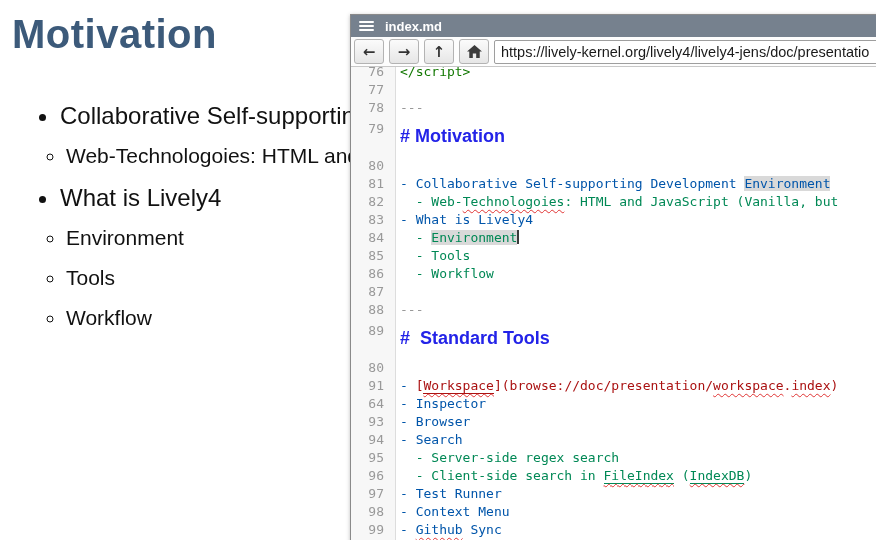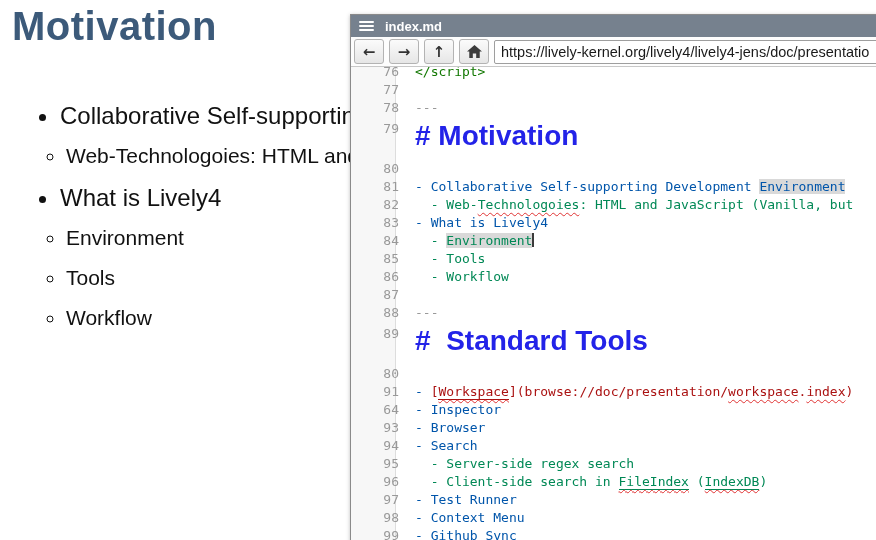--- a/index.html
+++ b/index.html
@@ -1,21 +1,21 @@
 <!DOCTYPE html>
 <html><head>
 <meta charset="utf-8">
 <style>
   * { margin:0; padding:0; box-sizing:border-box; }
   html,body { width:876px; height:540px; overflow:hidden; background:#fff;
               font-family:"Liberation Sans", sans-serif; position:relative; }
 
   
   .slide { position:absolute; inset:0; background:#fff; }
-  .slide-title { position:absolute; left:12px; top:4px; font-size:40px; font-weight:bold;
+  .slide-title { position:absolute; left:12px; top:12px; font-size:40px; font-weight:bold;
                  color:#3c5a7a; letter-spacing:0.5px; }
   .slide-list { position:absolute; left:0; top:88px; width:876px; list-style:none; }
   .slide-list li { white-space:nowrap; }
   .lv1 { font-size:24px; color:#111; margin:14px 0 14px 60px; list-style:disc; display:list-item; }
   .sub { list-style:none; margin-top:14px; }
   .lv2 { font-size:21px; color:#111; margin:0 0 16px 66px; list-style:circle; display:list-item; }
 
   
   .win { position:absolute; left:350px; top:14px; width:560px; height:560px;
          background:#fff; border:1px solid #8a8a8a; box-shadow:0 1px 4px rgba(0,0,0,.25);
@@ -35,25 +35,25 @@
          font-size:14.5px; color:#1a1a1a; padding:0 6px; font-family:"Liberation Sans",sans-serif; }
 
   
   .editor { flex:1; overflow:hidden; position:relative;
             background:linear-gradient(to right,#f7f7f7 0,#f7f7f7 44px,#ddd 44px,#ddd 45px,#fff 45px);
             font-family:"DejaVu Sans Mono","Liberation Mono",monospace; font-size:13px; }
   .code-scroll { margin-top:-4px; }
   .row { display:flex; line-height:18px; min-height:18px; }
   .row.hdr { line-height:38px; min-height:40px; }
   .row.hdr .gut { line-height:20px; padding-top:2px; }
-  .gut { flex:0 0 44px; text-align:right; padding-right:11px; color:#999;margin-left:15px; }
+  .gut { flex:0 0 44px; text-align:right; padding-right:11px; color:#999; }
   .code { flex:1; white-space:pre; padding-left:5px; }
   .tk-tag { color:#117700; }
   .tk-hr { color:#999; }
-  .tk-header { color:#2323e8; font-weight:bold; font-size:28px;
+  .tk-header { color:#2323e8; font-weight:bold; font-size:18px;
                font-family:"Liberation Sans",sans-serif; }
   .tk-l1 { color:#0055aa; }
   .tk-l2 { color:#008855; }
   .tk-s { color:#aa1111; }
   .tk-link { border-bottom:1px solid currentColor; }
   .tk-sp { text-decoration:underline wavy #e03434 1px; text-underline-offset:2.5px; }
   .tk-hl { background:#d9d9d9; }
   .tk-cur { display:inline-block; width:0; border-left:2px solid #3b3b3b; height:14px; vertical-align:-2px; }
 </style>
 </head>

